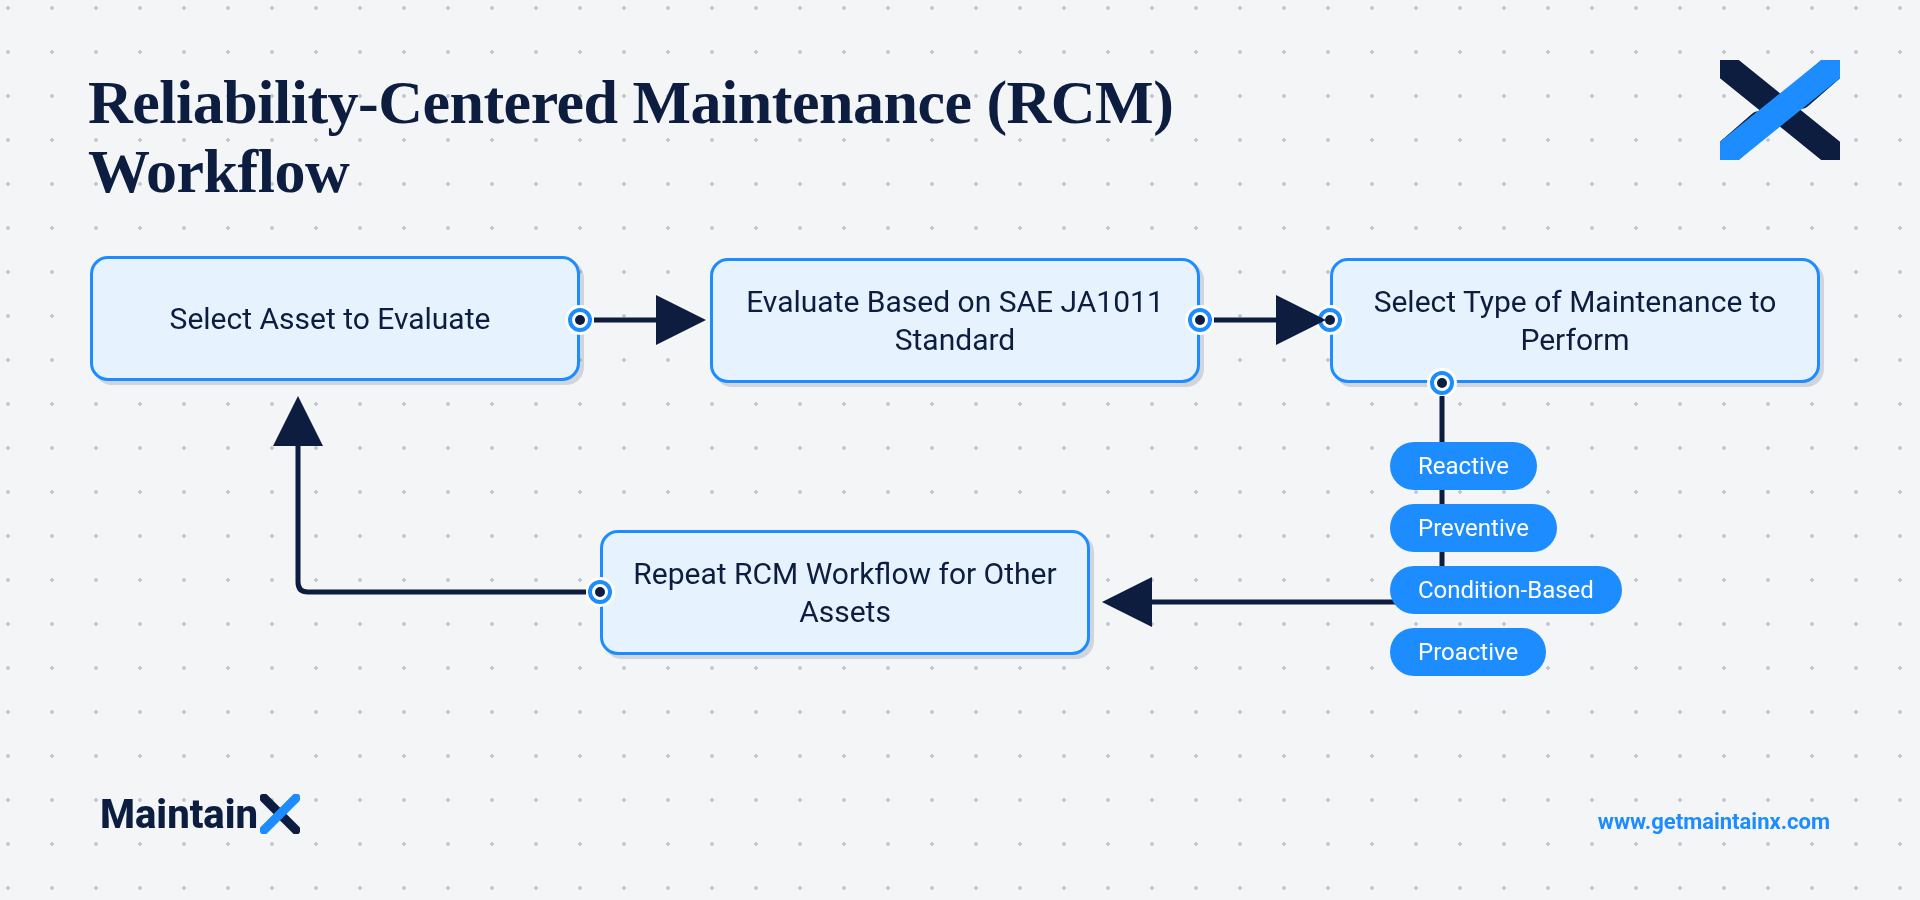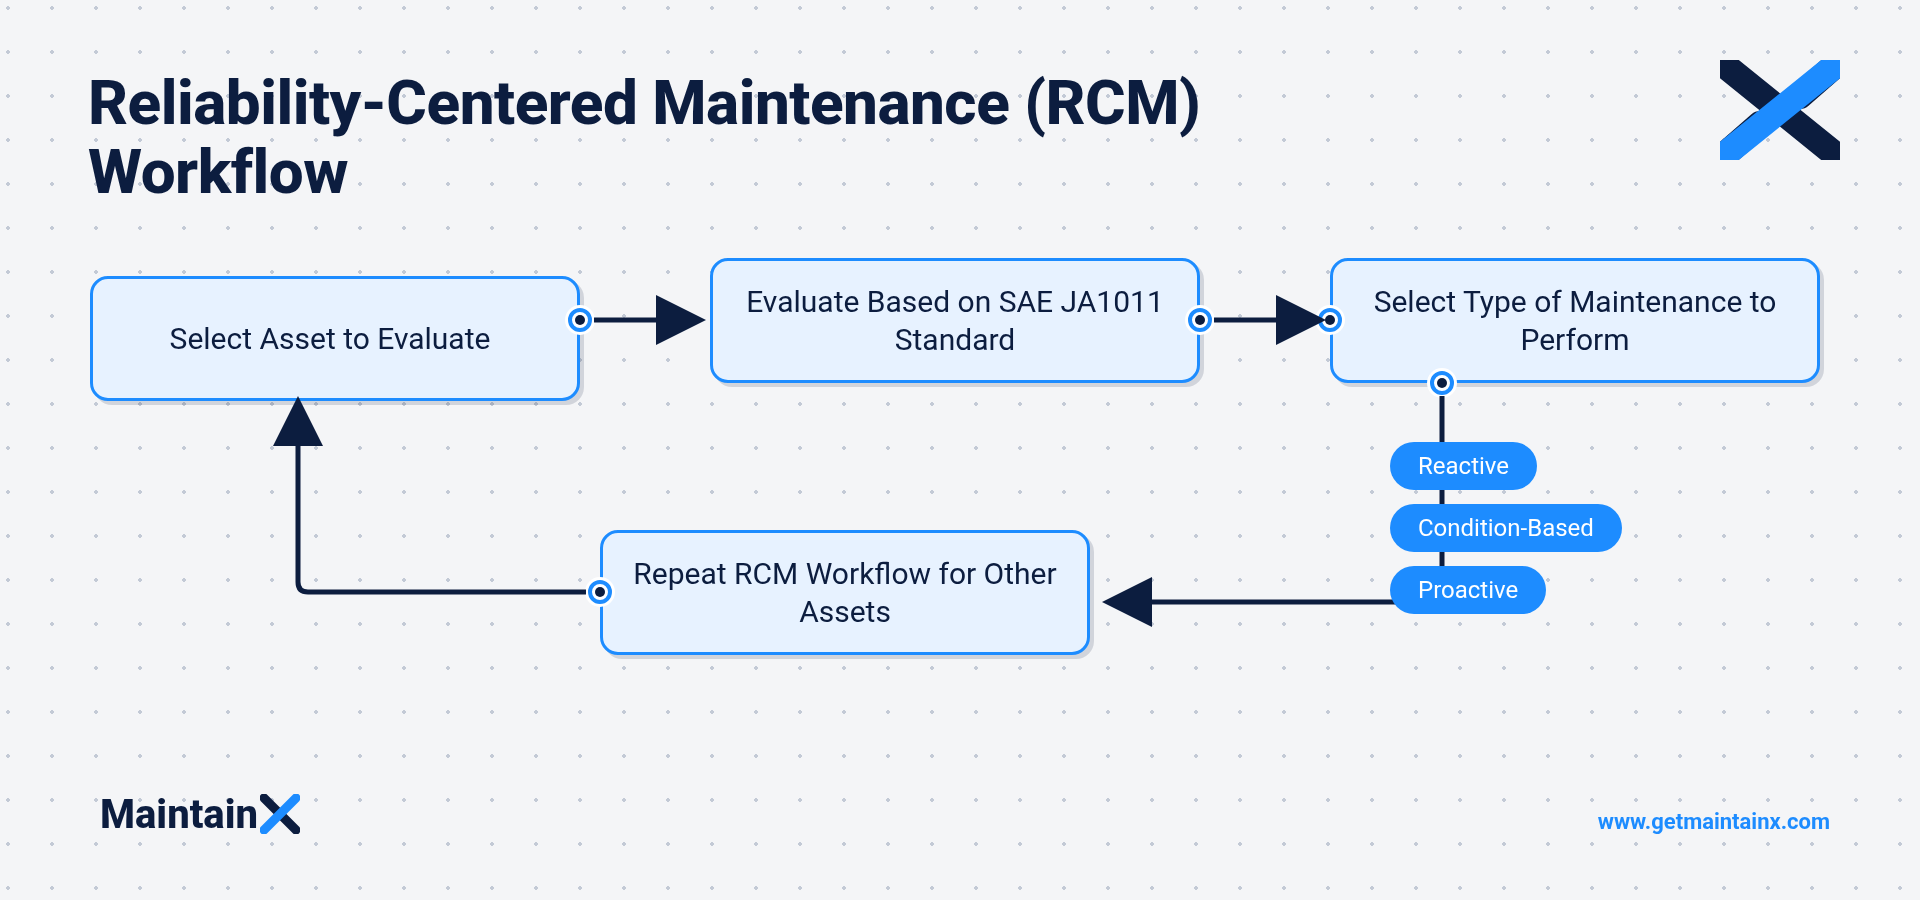--- a/index.html
+++ b/index.html
@@ -18,20 +18,21 @@
   }
   .title {
     position: absolute;
     left: 88px; top: 68px;
     max-width: 1200px;
     font-size: 62px;
     font-weight: 800;
     line-height: 1.12;
     color: #0c1d3f;
     letter-spacing: -0.5px;
+    font-family: Liberation Serif, serif;
   }
   .logo-top {
     position: absolute;
     right: 80px; top: 60px;
     width: 120px; height: 100px;
   }
   .step {
     position: absolute;
     width: 490px; height: 125px;
     background: #e7f2ff;
@@ -41,21 +42,21 @@
     align-items: center;
     justify-content: center;
     text-align: center;
     font-size: 30px;
     font-weight: 400;
     color: #0c1d3f;
     padding: 12px 30px;
     line-height: 1.25;
     box-shadow: 4px 4px 0 0 rgba(12,29,63,0.15);
   }
-  .step-1 { left: 90px;  top: 276px; padding-left: 20px; }
+  .step-1 { left: 90px;  top: 256px; padding-left: 20px; }
   .step-2 { left: 710px; top: 258px; }
   .step-3 { left: 1330px; top: 258px; }
   .step-4 { left: 600px; top: 530px; }
 
   .port {
     position: absolute;
     width: 24px; height: 24px;
     border-radius: 50%;
     background: #fff;
     border: 4px solid #1d8cff;
@@ -181,20 +182,21 @@
 </div>
 
 <div class="arrow" style="left:290px; top:380px;">
   <svg width="320" height="230">
     <path d="M296 212 L18 212 Q8 212 8 202 L8 26" fill="none" stroke="#0c1d3f" stroke-width="5" marker-end="url(#ah)"></path>
   </svg>
 </div>
 
 <div class="pill-col">
   <div class="pill">Reactive</div>
+  <div class="pill">Preventive</div>
   <div class="pill">Condition-Based</div>
   <div class="pill">Proactive</div>
 </div>
 
 <div class="brand-bottom">
   <span>Maintain</span>
   <span class="x-mark">
     <svg viewBox="0 0 40 40">
       <path d="M4 4 L36 36" stroke="#0c1d3f" stroke-width="9" stroke-linecap="round"></path>
       <path d="M36 4 L4 36" stroke="#1d8cff" stroke-width="9" stroke-linecap="round"></path>

